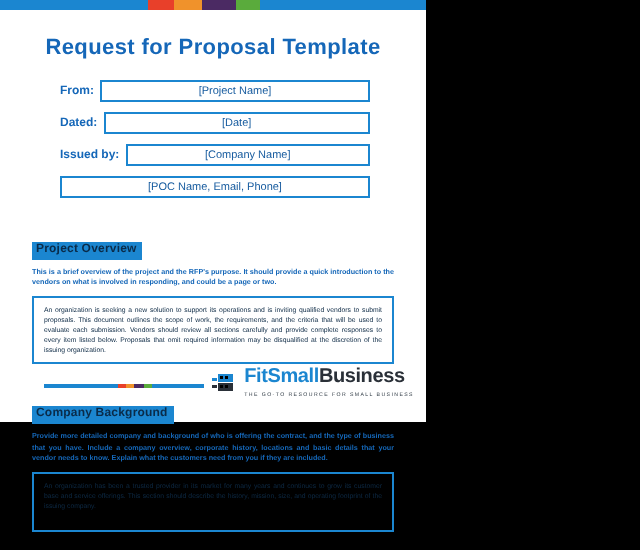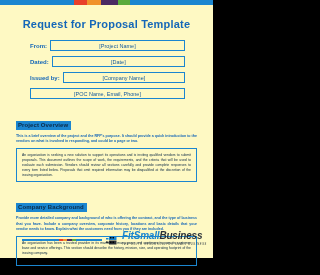--- a/index.html
+++ b/index.html
@@ -31,22 +31,22 @@
   .seg-orange   { flex: 0 0 14px; background: #f0922b; }
   .seg-purple   { flex: 0 0 17px; background: #4b2a63; }
   .seg-green    { flex: 0 0 12px; background: #5aab3c; }
   .seg-blue-r   { flex: 1 1 auto; background: #1b86d0; }
 
   
   .sheet {
     position: absolute;
     top: 5px; left: 0;
     width: 213px;
-    height: 253px;
-    background: #fef9c3;
+    height: 206px;
+    background: #ffffff;
   }
 
   
   .doc-title {
     text-align: center;
     font-size: 11px;
     font-weight: bold;
     color: #1567b8;
     letter-spacing: 0.2px;
     margin: 13px 0 0 0;
@@ -146,23 +146,22 @@
   .fseg-b1 { flex: 1 1 auto; background: #1b86d0; }
   .fseg-r  { flex: 0 0 4px; background: #e8402a; }
   .fseg-o  { flex: 0 0 4px; background: #f0922b; }
   .fseg-p  { flex: 0 0 5px; background: #4b2a63; }
   .fseg-g  { flex: 0 0 4px; background: #5aab3c; }
   .fseg-b2 { flex: 0 0 26px; background: #1b86d0; }
 
   .brand {
     flex: 0 0 auto;
     display: flex;
-    align-items: center;
+    align-items: flex-start;
     margin: 0 6px 0 4px;
-    font-style: italic;
   }
   .brand-mark {
     width: 13px; height: 13px;
     margin-right: 3px;
     flex: 0 0 auto;
   }
   .brand-text { line-height: 8px; }
   .brand-name {
     font-size: 10px;
     font-weight: bold;

